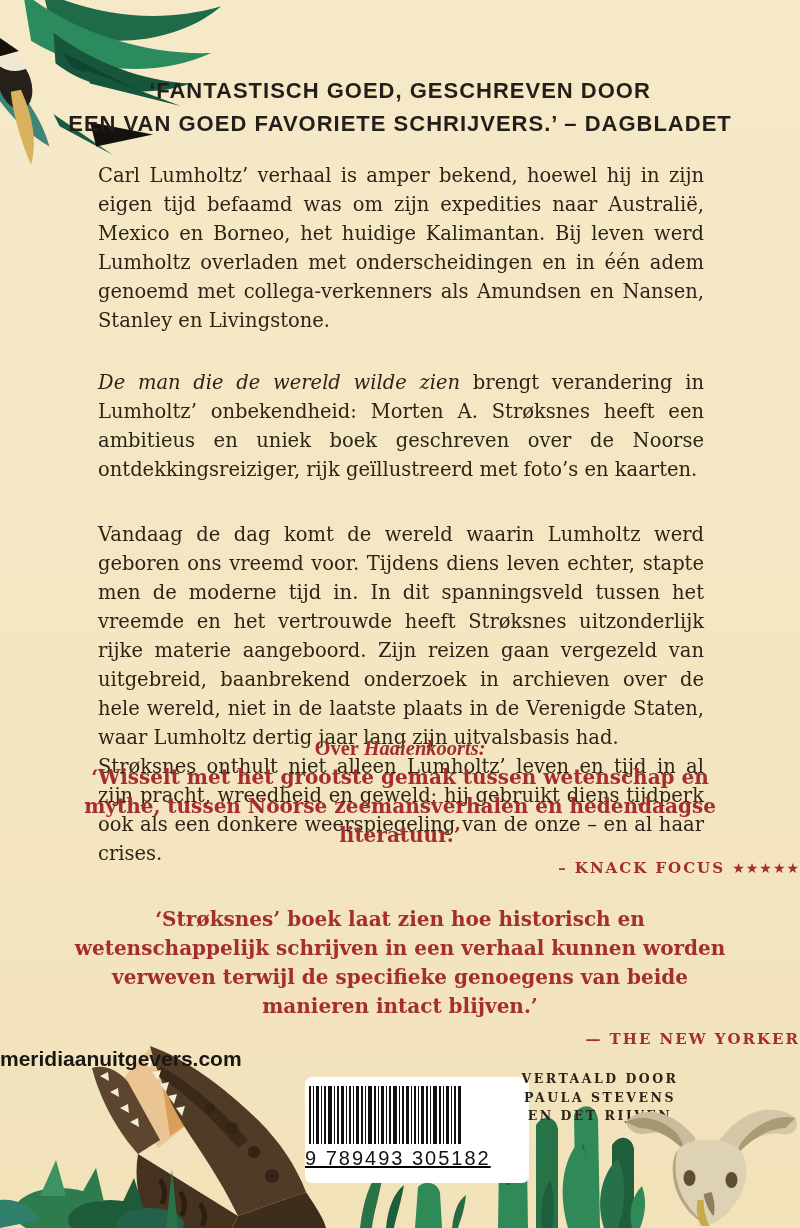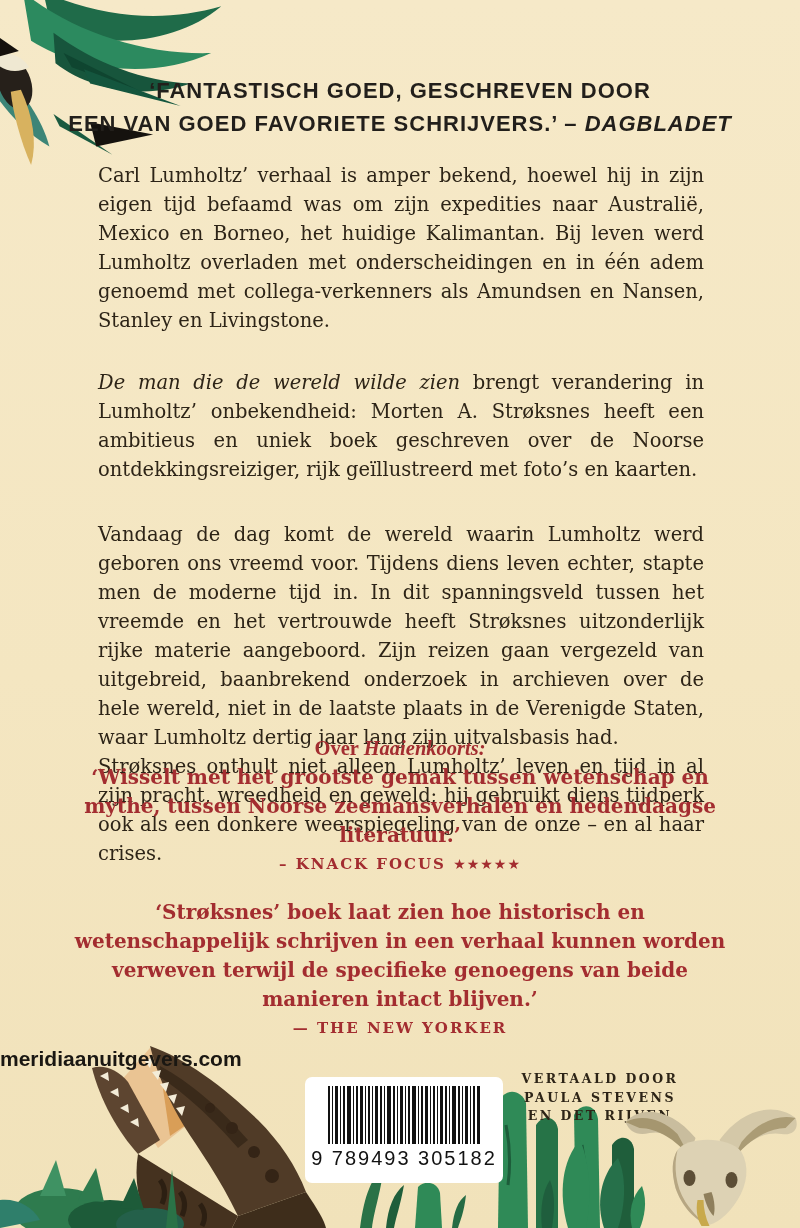--- a/index.html
+++ b/index.html
@@ -9,43 +9,43 @@
   .deco{position:absolute;pointer-events:none;}
   .deco-foliage{left:-8px;top:-8px;width:245px;height:178px;}
   .deco-croc{left:0;top:1020px;width:340px;height:208px;}
   .deco-grass{left:340px;top:1085px;width:300px;height:143px;}
   .deco-leaves{left:540px;top:1130px;width:115px;height:98px;}
   .deco-skull{left:616px;top:1100px;width:188px;height:128px;}
 
   .quote-top{position:absolute;top:74px;left:0;right:0;text-align:center;
     font-family:"Liberation Sans",sans-serif;font-weight:700;font-size:22px;
     line-height:33px;letter-spacing:1px;color:#221f1b;}
-  .quote-top .src{font-style:italic;}
+  .quote-top .src{}
 
   .synopsis{position:absolute;top:161px;left:98px;width:606px;font-size:19.5px;
     line-height:29px;text-align:justify;color:#2d2417;hyphens:auto;}
   .synopsis p{margin:0;}
   .synopsis p.sp1{margin-top:33px;}
   .synopsis p.sp2{margin-top:36px;}
 
   .reviews{position:absolute;top:734px;left:0;right:0;text-align:center;
     color:#a32d30;font-family:"DejaVu Serif",serif;}
   .rev-head{font-size:20.5px;font-weight:700;line-height:29px;font-family:Liberation Serif, serif;}
   .rev-head em{font-style:italic;}
   .rev-quote{font-weight:700;font-size:20px;line-height:29px;width:676px;margin:0 auto;}
   .rev-quote.second{margin-top:24px;}
-  .rev-src{font-weight:700;font-size:15px;letter-spacing:2px;margin-top:5px;line-height:19px;}
+  .rev-src{font-weight:700;font-size:15px;letter-spacing:2px;margin-top:5px;line-height:26px;text-align:right;}
   .stars{font-family:"DejaVu Sans",sans-serif;letter-spacing:1px;font-size:14px;}
 
   .website{position:absolute;top:1047px;left:0;right:0;text-align:left;
     font-family:"Liberation Sans",sans-serif;font-weight:700;font-size:21px;color:#1a1712;}
 
-  .barcode-box{position:absolute;left:305px;top:1077px;width:198px;height:106px;
+  .barcode-box{position:absolute;left:305px;top:1077px;width:224px;height:106px;
     background:#ffffff;border-radius:7px;display:flex;flex-direction:column;
-    align-items:center;padding-top:9px;box-sizing:border-box;}
+    align-items:flex-start;padding-top:9px;box-sizing:border-box;text-decoration:underline;}
   .barcode-bars{width:160px;height:58px;display:block;}
   .barcode-number{font-family:"Liberation Sans",sans-serif;font-size:20px;
     letter-spacing:2px;color:#121212;margin-top:3px;white-space:nowrap;}
 
   .translator{position:absolute;left:515px;top:1070px;width:170px;text-align:center;
     font-family:"DejaVu Serif",serif;font-weight:700;font-size:12.5px;
     letter-spacing:2.5px;line-height:18.5px;color:#2d2417;}
 </style>
 </head>
 <body>

